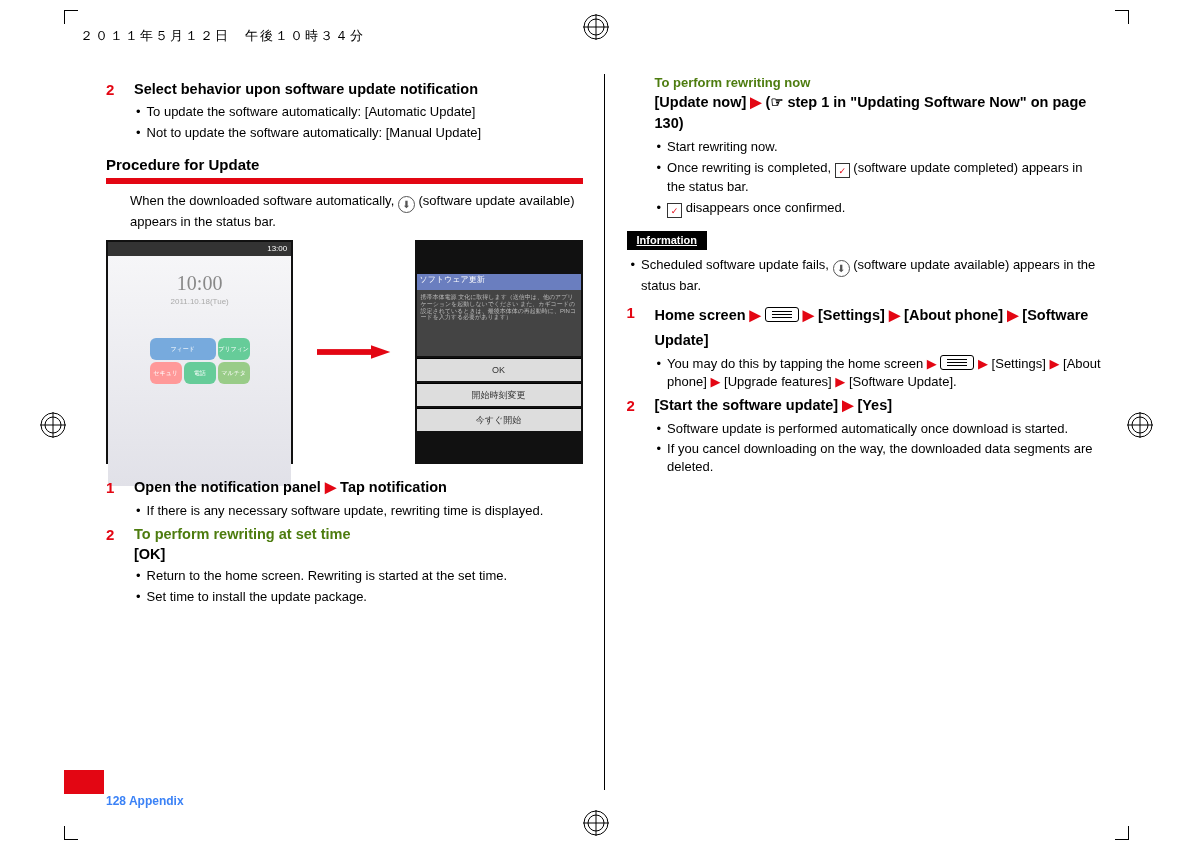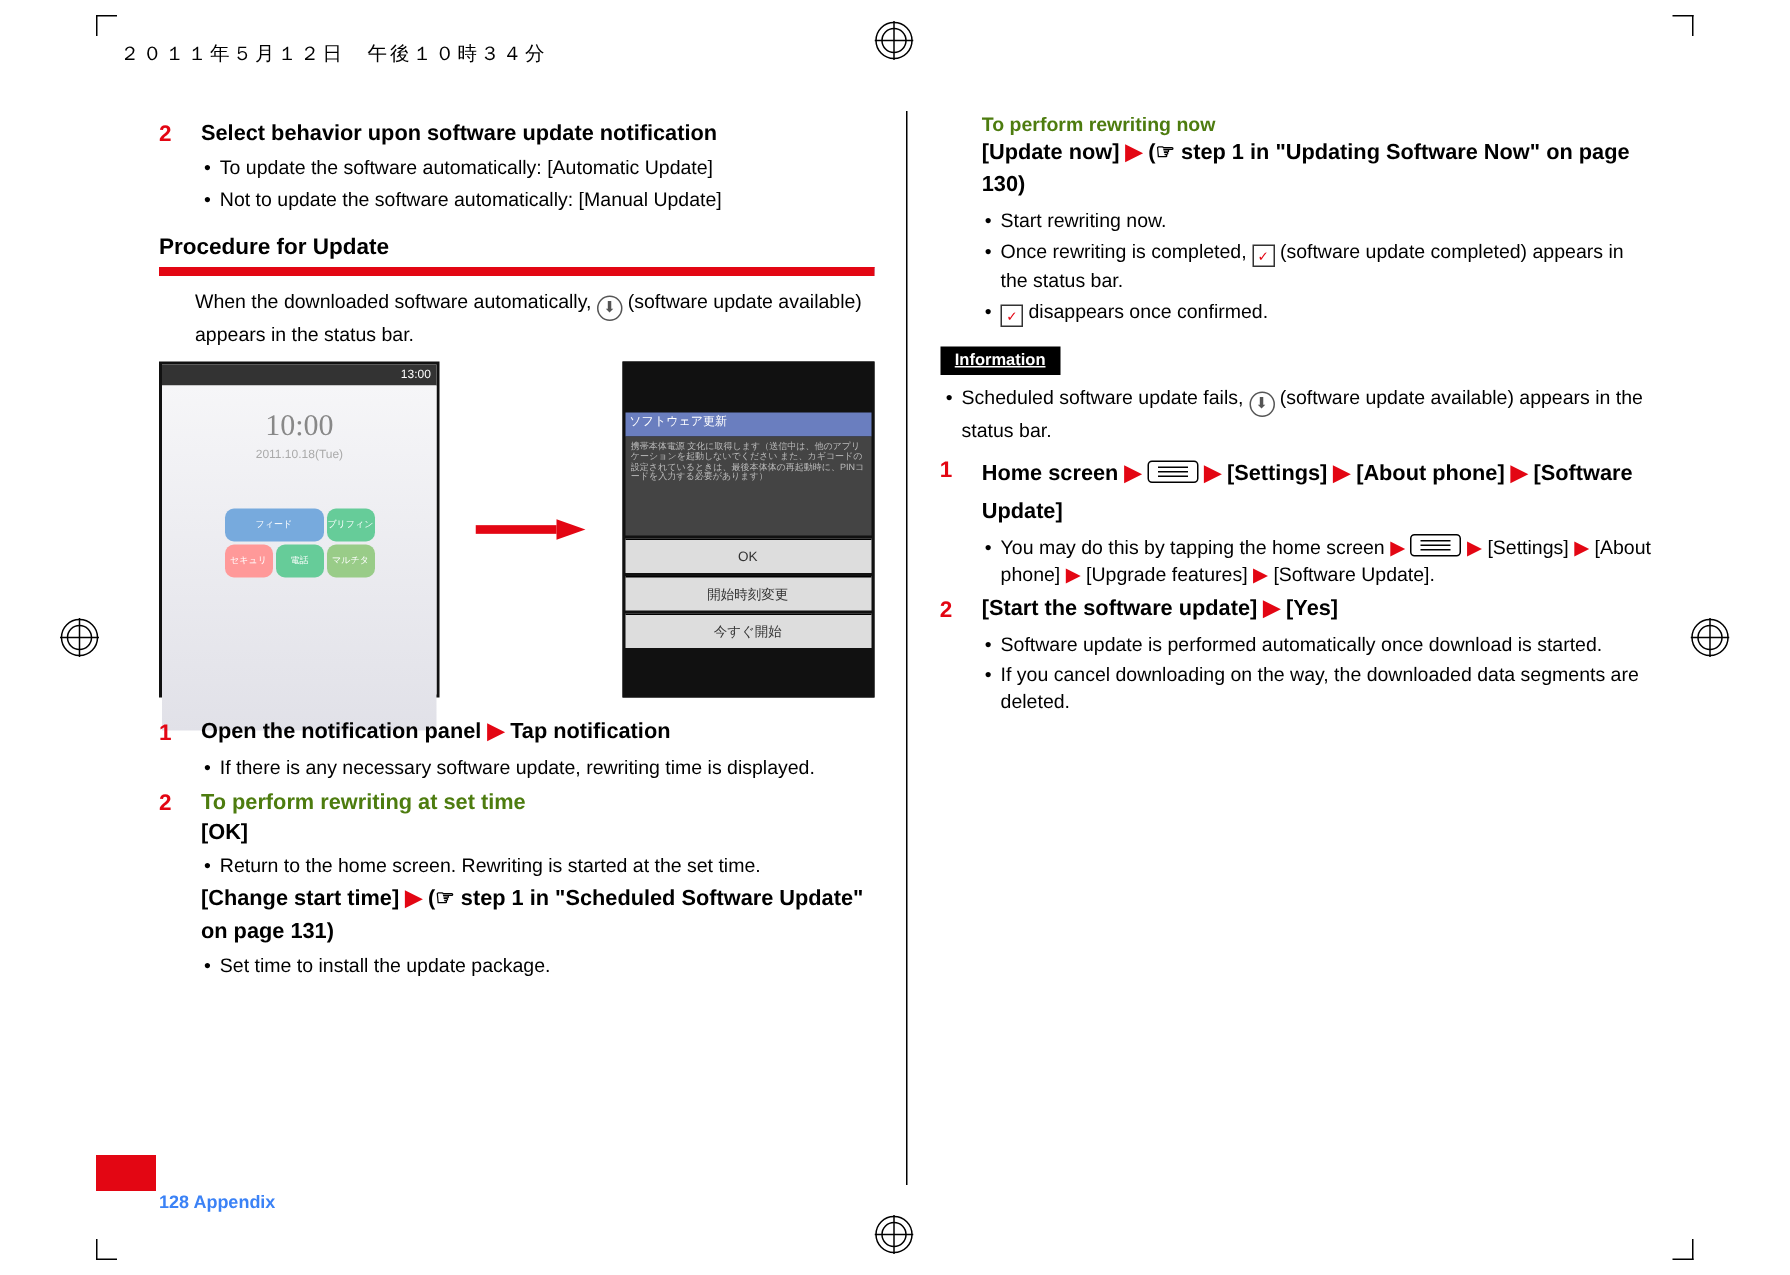--- a/index.html
+++ b/index.html
@@ -171,23 +171,20 @@
     <div class="n">2</div>
     <div class="t">
       <span class="redlabel" style="display:block;margin-top:0;">To perform rewriting at set time</span>
       <span>[OK]</span>
     </div>
   </div>
   <div class="bul">
         <span class="d">•</span>
         <span class="x">Return to the home screen. Rewriting is started at the set time.</span>
       </div>
-  <div style="font-weight:bold;font-size:14.5px;margin-left:28px;line-height:1.5;">
-    <span>[Change start time] </span><span class="tri">▶</span><span> (</span><span class="hand">☞</span><span> step 1 in "Scheduled Software Update" on page 131)</span>
-  </div>
   <div class="bul">
         <span class="d">•</span>
         <span class="x">Set time to install the update package.</span>
       </div>
 
   <div class="colbreak"></div>
 
   <div class="redlabel" style="margin-left:28px;margin-top:0;">To perform rewriting now</div>
   <div style="font-weight:bold;font-size:14.5px;margin-left:28px;line-height:1.5;">
     <span>[Update now] </span><span class="tri">▶</span><span> (</span><span class="hand">☞</span><span> step 1 in "Updating Software Now" on page 130)</span>

